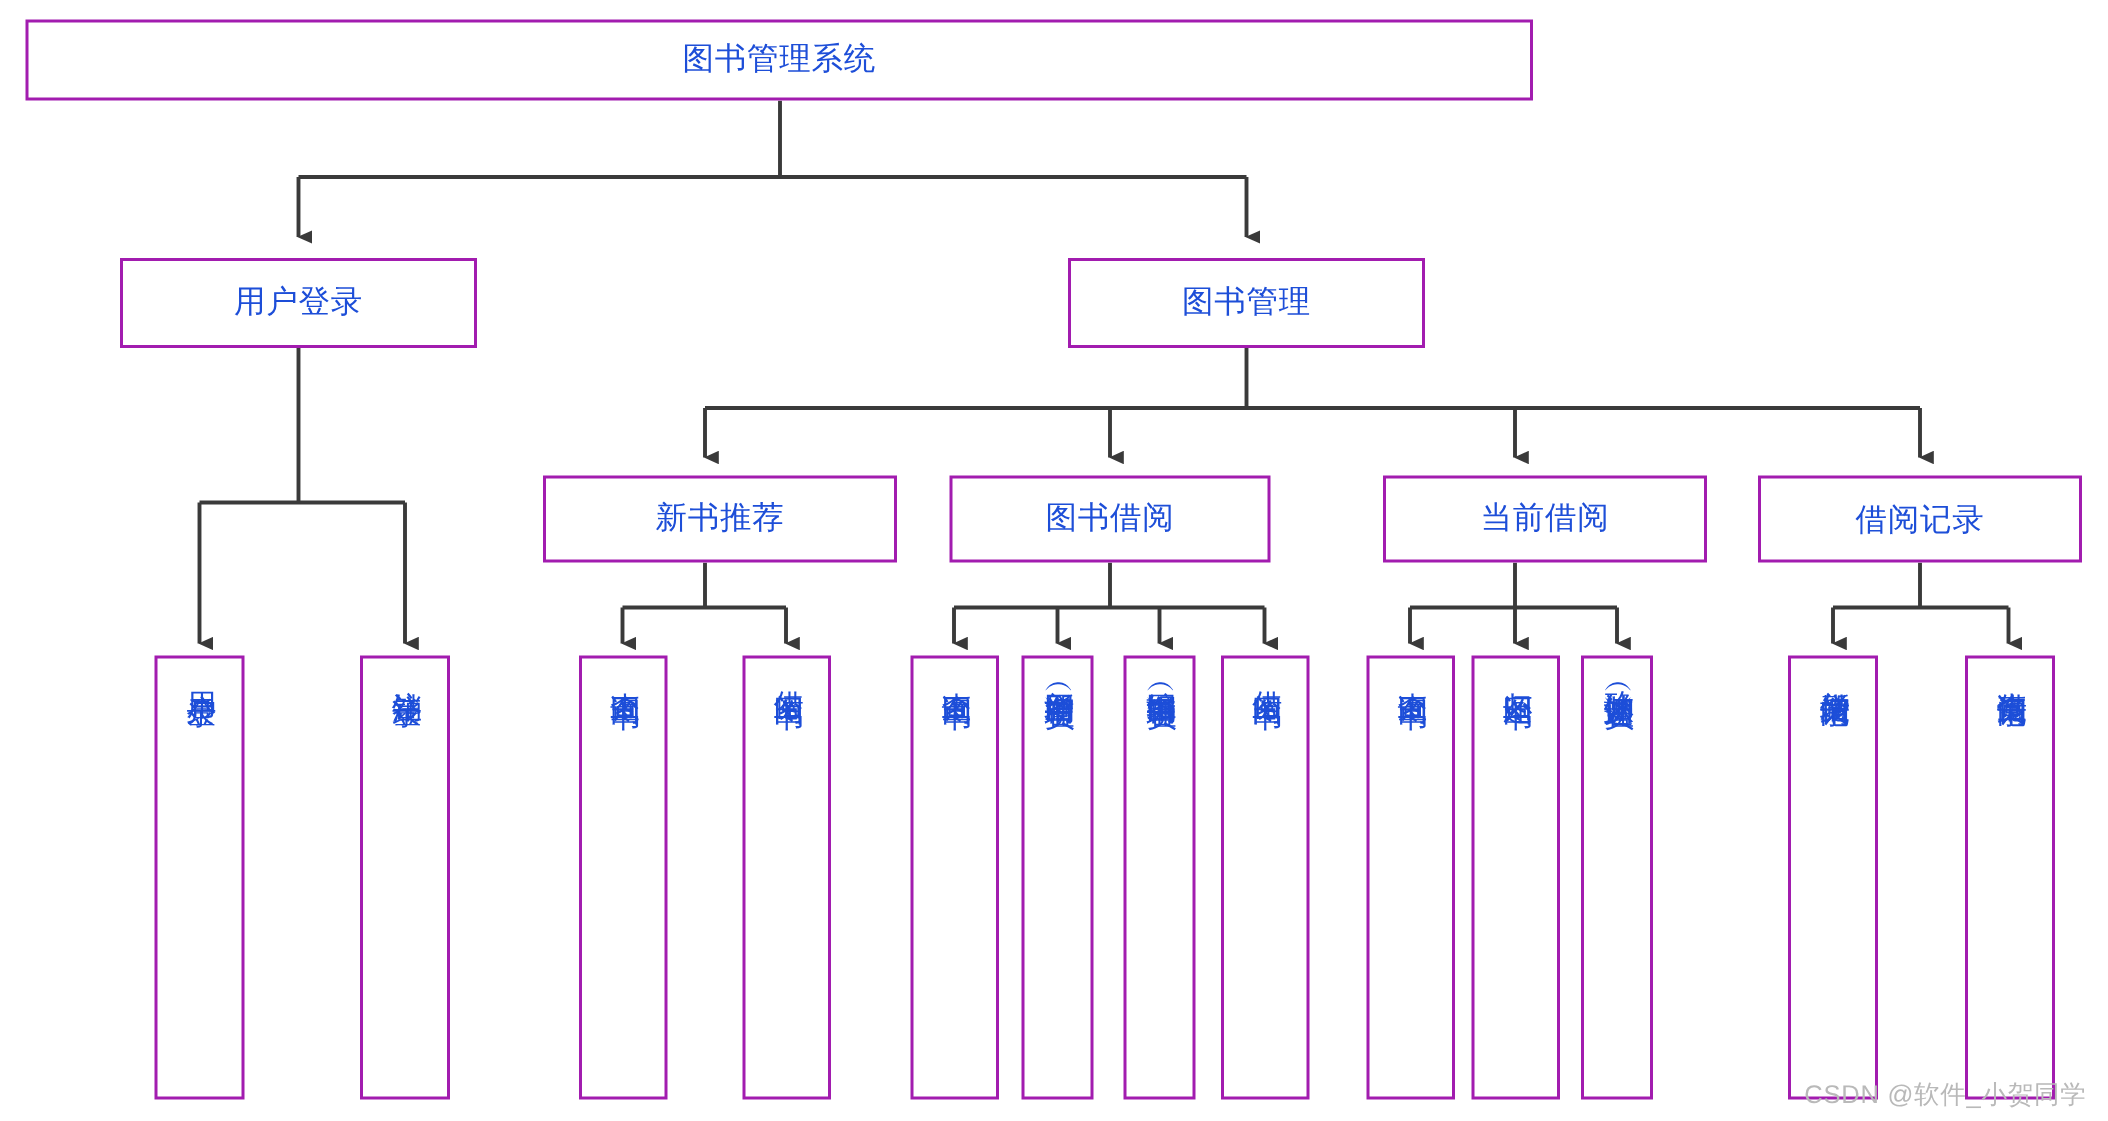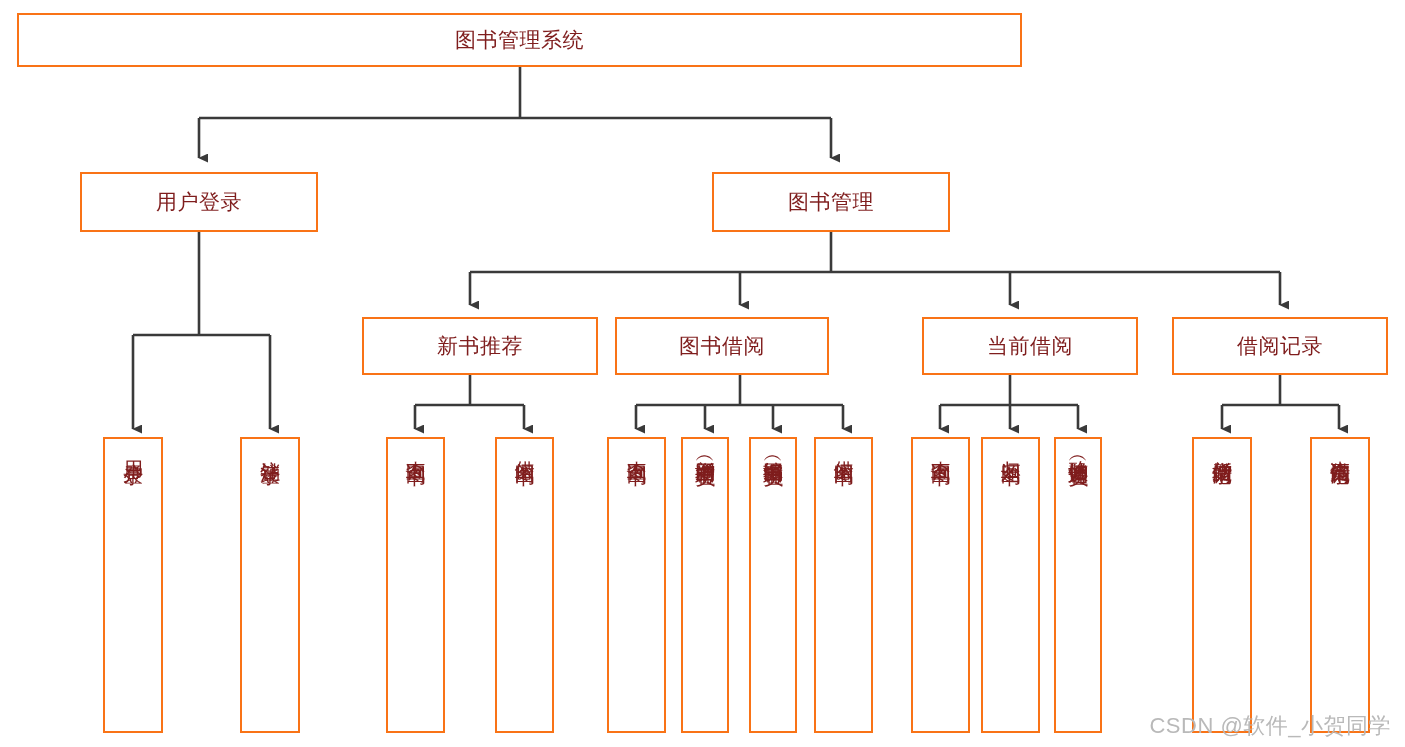--- a/index.html
+++ b/index.html
@@ -22,25 +22,25 @@
     position: absolute;
     left: 0;
     top: 0;
     width: 1405px;
     height: 747px;
   }
   .node {
     position: absolute;
     box-sizing: border-box;
     background: #ffffff;
-    border: 2px solid #f97316;
+    border: 2px solid #a21caf;
     display: flex;
     align-items: center;
     justify-content: center;
-    color: #7f1d1d;
+    color: #1d4ed8;
     z-index: 3;
   }
   .node-label {
     font-size: 21px;
     line-height: 1.15;
     letter-spacing: 0.5px;
     white-space: nowrap;
     text-align: center;
   }
   
@@ -61,21 +61,21 @@
     letter-spacing: 2px;
     white-space: nowrap;
   }
   .node.v.tall .node-label {
     letter-spacing: 1px;
   }
   #watermark {
     position: absolute;
     right: 14px;
     bottom: 6px;
-    font-size: 22px;
+    font-size: 17px;
     color: #b9b9b9;
     letter-spacing: 0.5px;
     z-index: 5;
     white-space: nowrap;
     pointer-events: none;
   }
 </style>
 </head>
 <body>
 
@@ -138,21 +138,21 @@
   <div class="node h" style="left:80px; top:172px; width:238px; height:60px;">
     <span class="node-label">用户登录</span>
   </div>
   <div class="node h" style="left:712px; top:172px; width:238px; height:60px;">
     <span class="node-label">图书管理</span>
   </div>
 
   <div class="node h" style="left:362px; top:317px; width:236px; height:58px;">
     <span class="node-label">新书推荐</span>
   </div>
-  <div class="node h" style="left:615px; top:317px; width:214px; height:58px;">
+  <div class="node h" style="left:633px; top:317px; width:214px; height:58px;">
     <span class="node-label">图书借阅</span>
   </div>
   <div class="node h" style="left:902px; top:317px; width:216px; height:58px;margin-left:20px;">
     <span class="node-label">当前借阅</span>
   </div>
   <div class="node h" style="left:1172px; top:317px; width:216px; height:58px;font-family:Liberation Serif, serif;">
     <span class="node-label">借阅记录</span>
   </div>
 
   <div class="node v" style="left:103px; top:437px; width:60px; height:296px;">

